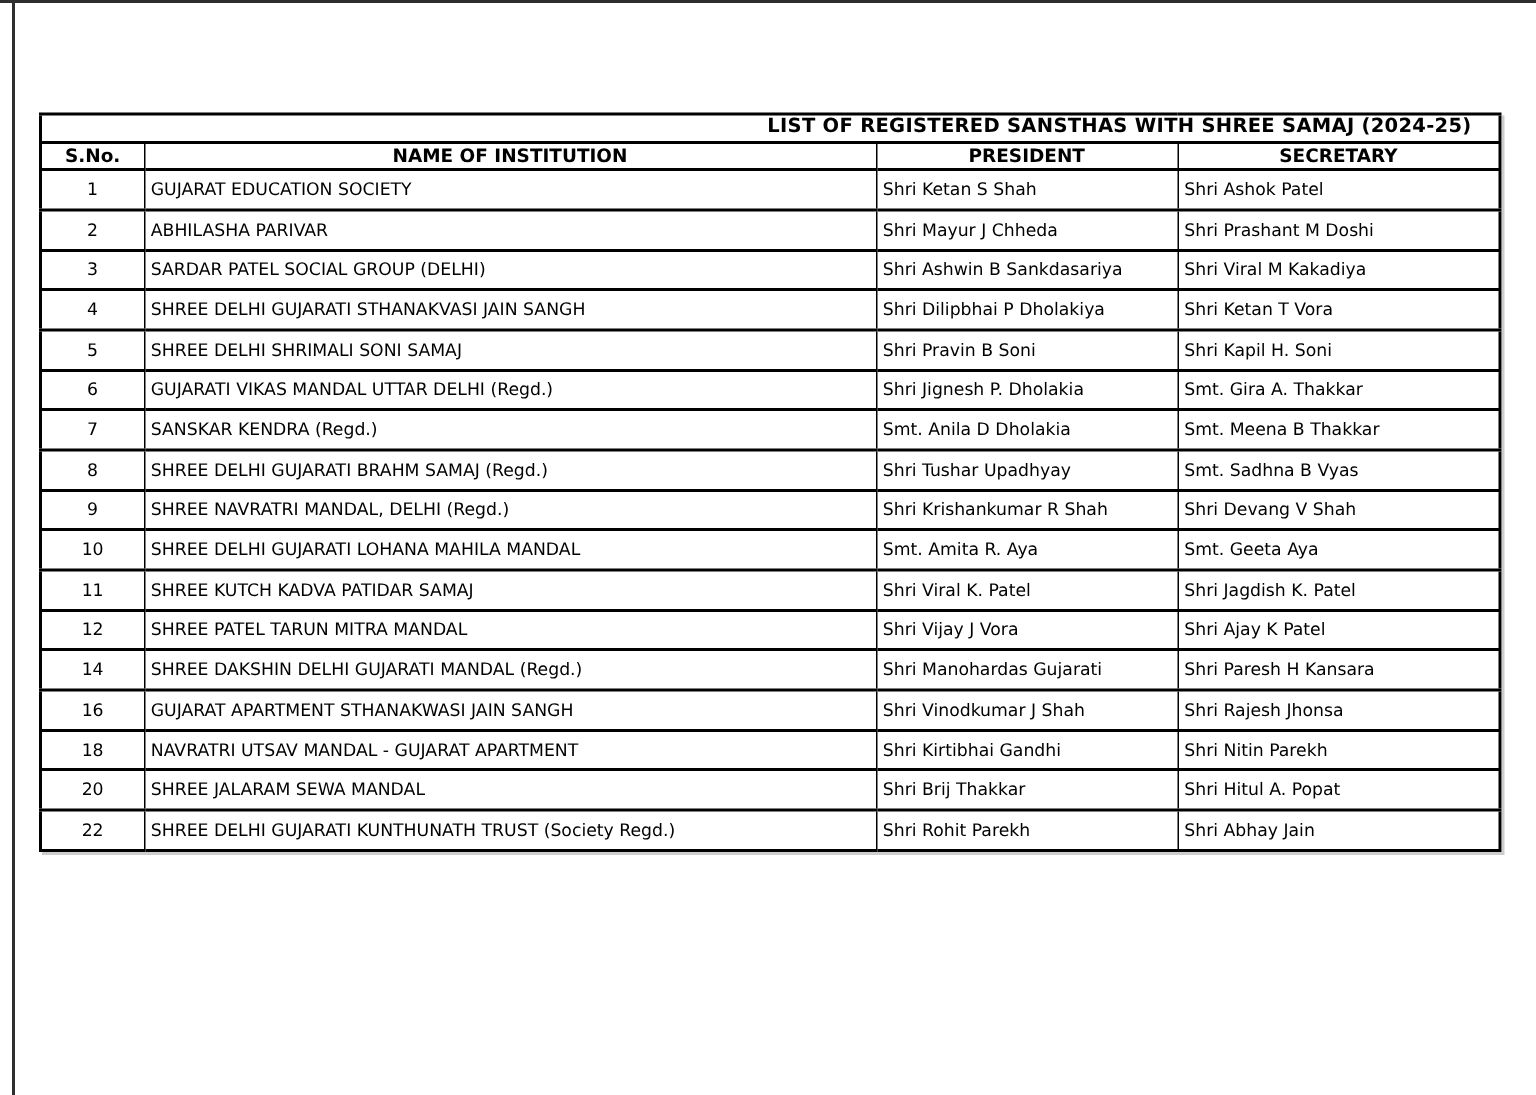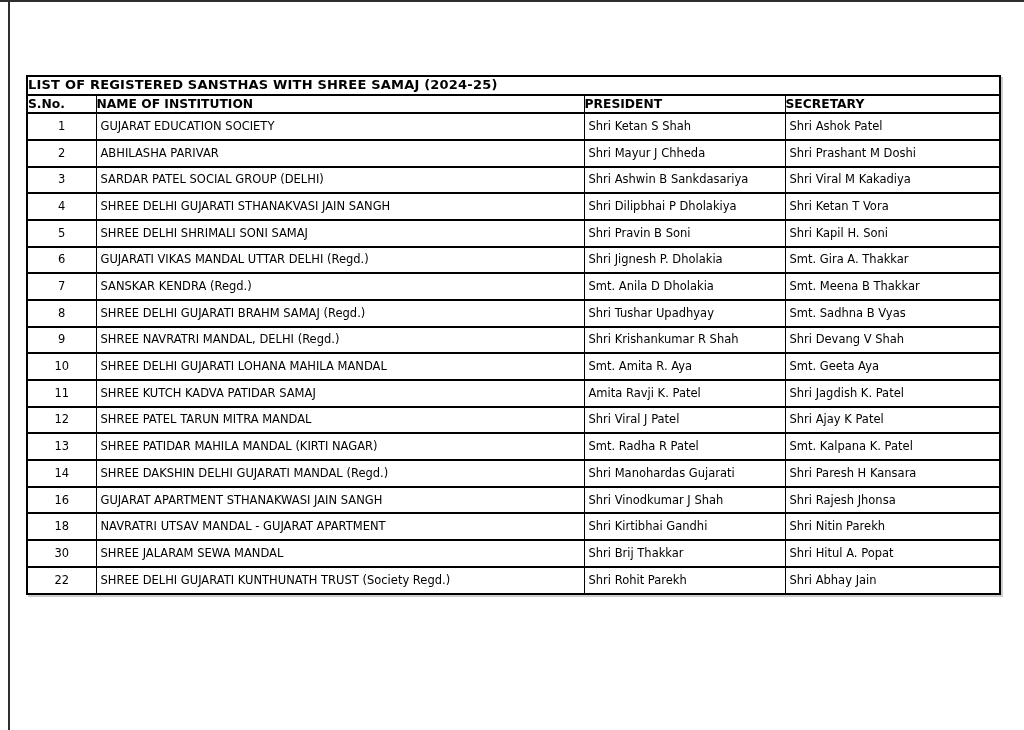--- a/index.html
+++ b/index.html
@@ -26,25 +26,25 @@
 
   td {
     border: 1.5px solid #000000;
     border-top-width: 2px; border-bottom-width: 2px;
     font-size: 11.5px; line-height: 1.15;
     vertical-align: middle; padding: 0 4px;
     white-space: nowrap; overflow: hidden;
   }
   tr.title-row td {
     font-weight: bold; font-size: 13px; letter-spacing: 0.2px;
-    text-align: left; height: 15px; padding: 1px 0;
+    text-align: right; height: 15px; padding: 1px 18px;
   }
   tr.header-row td {
     font-weight: bold; font-size: 12.3px;
-    height: 14px; padding: 1px 0;
+    text-align: center; height: 14px; padding: 1px 0;
   }
   tbody tr { height: 26.7px; }
   td.sno { text-align: center; padding: 0; }
 </style>
 </head>
 <body>
 
 <div class="canvas">
   <div class="edge-top"></div>
   <div class="edge-left"></div>
@@ -124,55 +124,49 @@
       </tr>
       <tr>
         <td class="sno">10</td>
         <td>SHREE DELHI GUJARATI LOHANA MAHILA MANDAL</td>
         <td>Smt. Amita R. Aya</td>
         <td>Smt. Geeta Aya</td>
       </tr>
       <tr>
         <td class="sno">11</td>
         <td>SHREE KUTCH KADVA PATIDAR SAMAJ</td>
-        <td>Amita Ravji K. Patel</td>
+        <td>Shri Viral K. Patel</td>
         <td>Shri Jagdish K. Patel</td>
       </tr>
       <tr>
         <td class="sno">12</td>
         <td>SHREE PATEL TARUN MITRA MANDAL</td>
-        <td>Shri Viral J Patel</td>
+        <td>Shri Vijay J Vora</td>
         <td>Shri Ajay K Patel</td>
-      </tr>
-      <tr>
-        <td class="sno">13</td>
-        <td>SHREE PATIDAR MAHILA MANDAL (KIRTI NAGAR)</td>
-        <td>Smt. Radha R Patel</td>
-        <td>Smt. Kalpana K. Patel</td>
       </tr>
       <tr>
         <td class="sno">14</td>
         <td>SHREE DAKSHIN DELHI GUJARATI MANDAL (Regd.)</td>
         <td>Shri Manohardas Gujarati</td>
         <td>Shri Paresh H Kansara</td>
       </tr>
       <tr>
         <td class="sno">16</td>
         <td>GUJARAT APARTMENT STHANAKWASI JAIN SANGH</td>
         <td>Shri Vinodkumar J Shah</td>
         <td>Shri Rajesh Jhonsa</td>
       </tr>
       <tr>
         <td class="sno">18</td>
         <td>NAVRATRI UTSAV MANDAL - GUJARAT APARTMENT</td>
         <td>Shri Kirtibhai Gandhi</td>
         <td>Shri Nitin Parekh</td>
       </tr>
       <tr>
-        <td class="sno">30</td>
+        <td class="sno">20</td>
         <td>SHREE JALARAM SEWA MANDAL</td>
         <td>Shri Brij Thakkar</td>
         <td>Shri Hitul A. Popat</td>
       </tr>
       <tr>
         <td class="sno">22</td>
         <td>SHREE DELHI GUJARATI KUNTHUNATH TRUST (Society Regd.)</td>
         <td>Shri Rohit Parekh</td>
         <td>Shri Abhay Jain</td>
       </tr>

